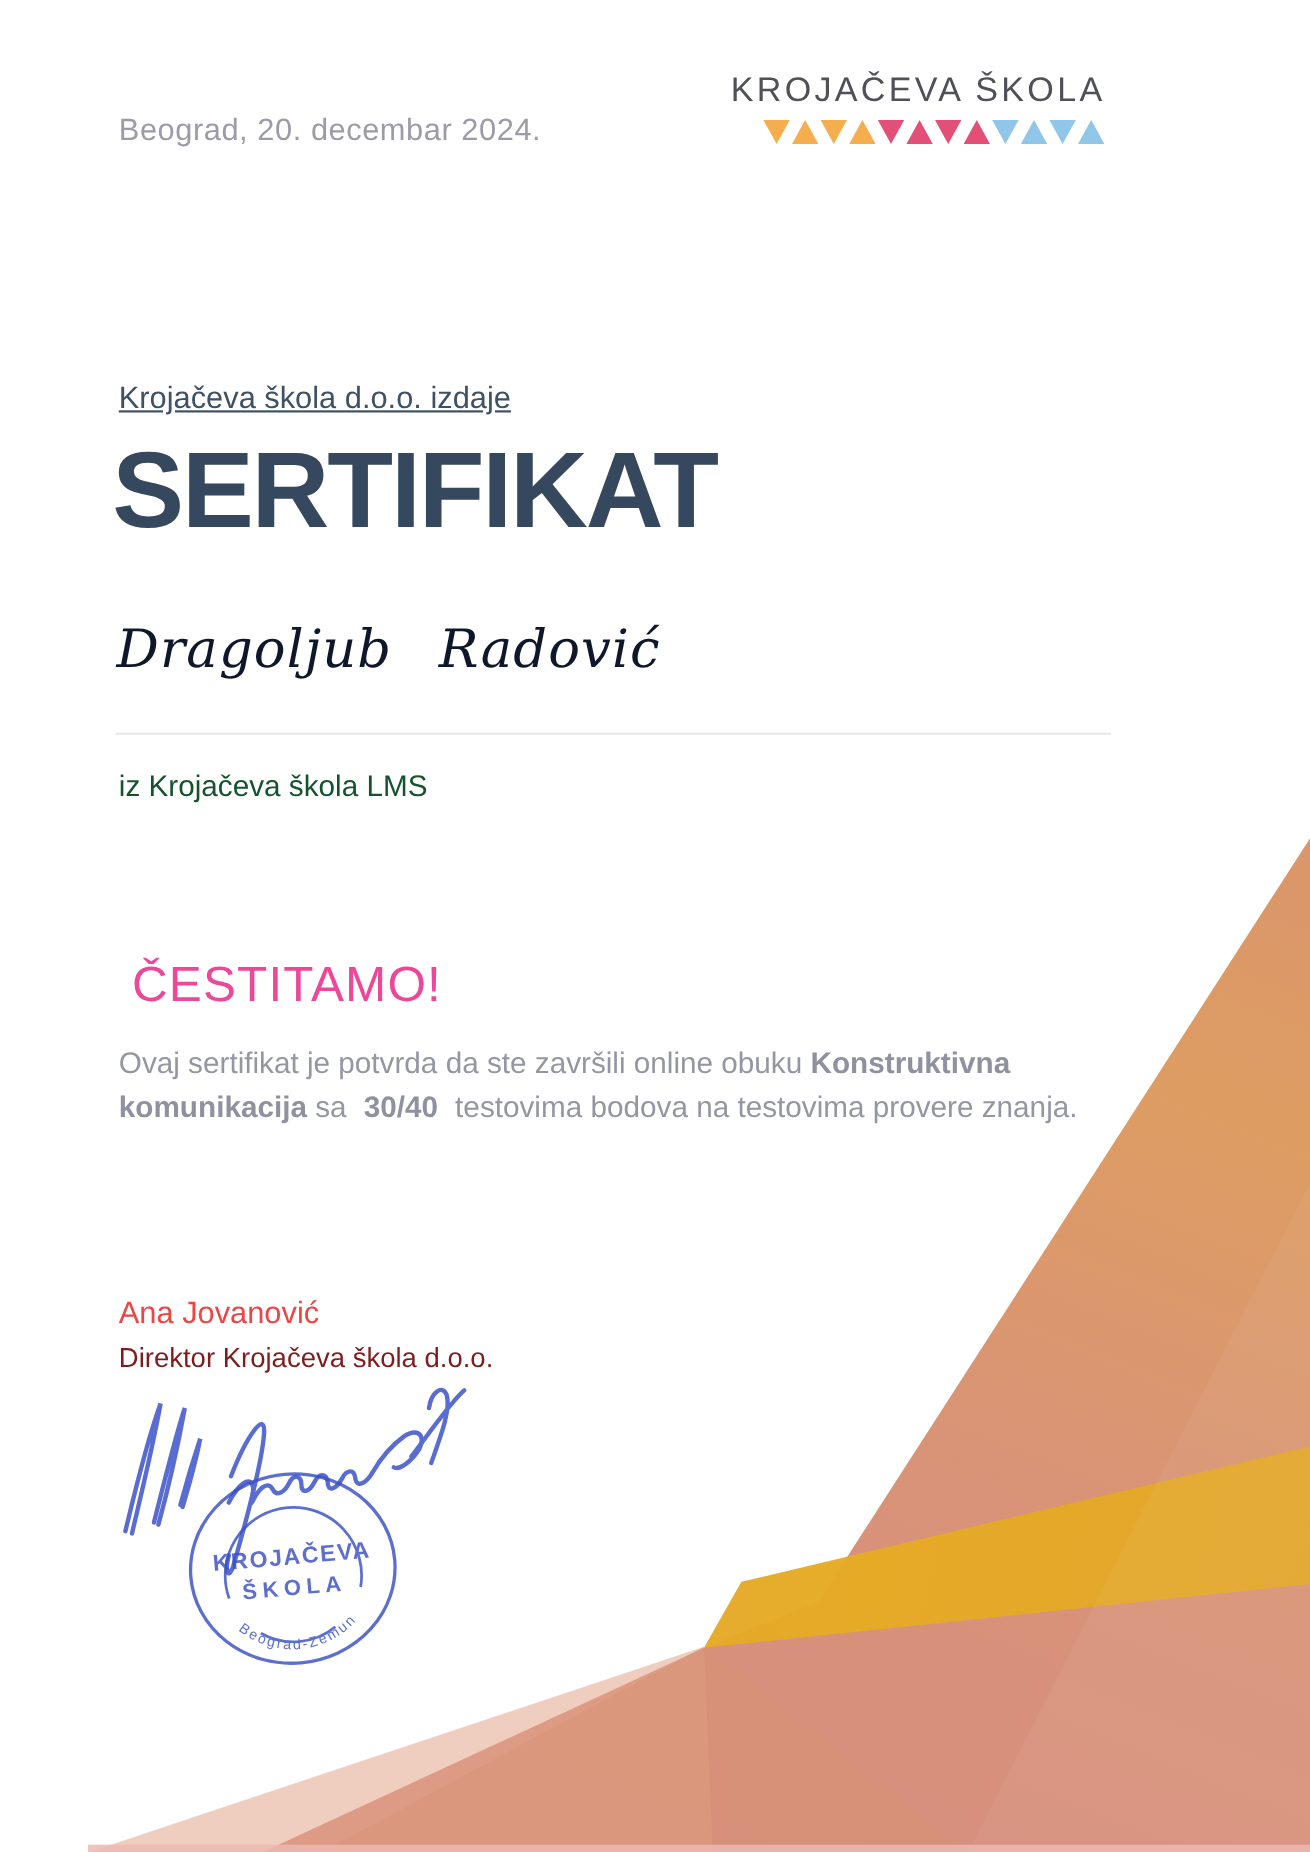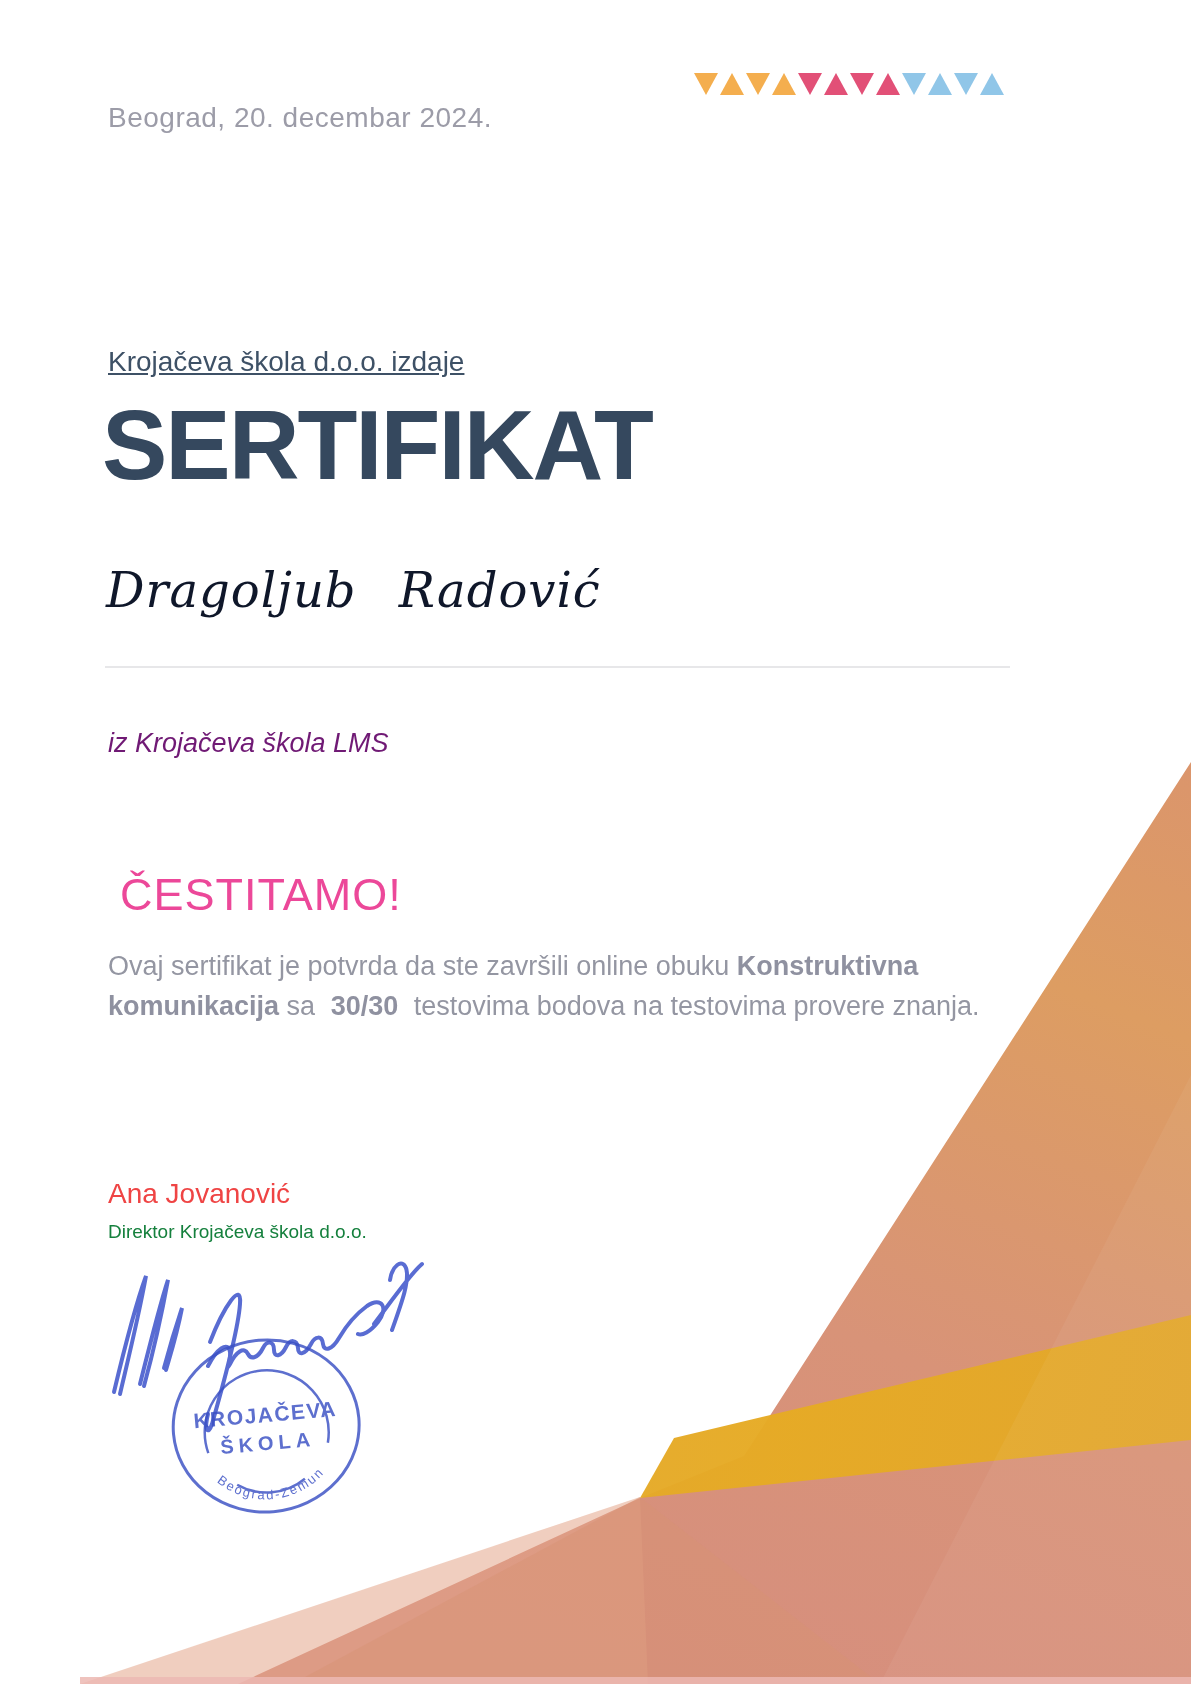--- a/index.html
+++ b/index.html
@@ -33,50 +33,51 @@
   .tri.down{border-top:22px solid;}
   .tri.up{border-bottom:22px solid;}
   
   .issuer{position:absolute;left:108px;top:346px;font-size:28px;color:#3E5166;z-index:2;text-decoration:underline;}
   .cert-title{position:absolute;left:102px;top:396px;font-size:98px;line-height:1;
      font-family:"Liberation Sans",sans-serif;font-weight:bold;color:#35485E;letter-spacing:-2px;z-index:2;}
   
   .recipient-name{position:absolute;left:106px;top:562px;font-family:"DejaVu Serif",serif;
      font-style:italic;font-size:48px;color:#0f172a;letter-spacing:1px;word-spacing:26px;z-index:2;}
   .name-underline{position:absolute;left:105px;top:666px;width:905px;height:2px;background:#E7E7E9;z-index:2;}
-  .origin{position:absolute;left:108px;top:728px;font-style:italic;font-size:27px;color:#701a75;z-index:2;}
+  .origin{position:absolute;left:108px;top:700px;font-size:27px;color:#14532d;z-index:2;}
   
   .congrats-heading{position:absolute;left:120px;top:869px;font-size:45px;color:#ec4899;letter-spacing:1px;z-index:2;}
   .body-text{position:absolute;left:108px;top:946px;width:900px;font-size:27px;line-height:40px;
      color:#9496A2;z-index:2;}
   .body-text b{font-weight:bold;color:#8F91A0;}
   .score{margin:0 8px;}
   
   .sig-name{position:absolute;left:108px;top:1178px;font-size:28px;color:#ef4444;z-index:2;}
-  .sig-role{position:absolute;left:108px;top:1221px;font-size:19px;color:#15803d;z-index:2;}
+  .sig-role{position:absolute;left:108px;top:1221px;font-size:25px;color:#7f1d1d;z-index:2;}
   .signature-svg{position:absolute;left:92px;top:1246px;width:350px;height:190px;z-index:3;}
   .stamp-svg{position:absolute;left:166px;top:1334px;width:200px;height:180px;z-index:3;transform:rotate(-5deg);}
 </style>
 </head>
 <body>
 
 <div class="page">
 
   <div class="bg">
     <div class="bg-main"></div>
     <div class="bg-gold"></div>
     <div class="bg-light-left"></div>
     <div class="bg-mid-left"></div>
     <div class="bg-facet-right"></div>
     <div class="bg-bottom-strip"></div>
   </div>
 
   <div class="date">Beograd, 20. decembar 2024.</div>
 
   <div class="logo">
+    <div class="logo-text">KROJAČEVA ŠKOLA</div>
     <div class="logo-strip">
         <span class="tri down" style="border-top-color: rgb(244, 174, 78);"></span>
         <span class="tri up" style="border-bottom-color: rgb(244, 174, 78);"></span>
         <span class="tri down" style="border-top-color: rgb(244, 174, 78);"></span>
         <span class="tri up" style="border-bottom-color: rgb(244, 174, 78);"></span>
         <span class="tri down" style="border-top-color: rgb(226, 80, 119);"></span>
         <span class="tri up" style="border-bottom-color: rgb(226, 80, 119);"></span>
         <span class="tri down" style="border-top-color: rgb(226, 80, 119);"></span>
         <span class="tri up" style="border-bottom-color: rgb(226, 80, 119);"></span>
         <span class="tri down" style="border-top-color: rgb(144, 198, 232);"></span>
@@ -91,21 +92,21 @@
 
   <div class="recipient-name">Dragoljub Radović</div>
   <div class="name-underline"></div>
   <div class="origin">iz Krojačeva škola LMS</div>
 
   <div class="congrats-heading">ČESTITAMO!</div>
   <div class="body-text">
     <span>Ovaj sertifikat je potvrda da ste završili online obuku</span>
     <b>Konstruktivna komunikacija</b>
     <span>sa</span>
-    <b class="score">30/30</b>
+    <b class="score">30/40</b>
     <span>testovima bodova na testovima provere znanja.</span>
   </div>
 
   <div class="sig-name">Ana Jovanović</div>
   <div class="sig-role">Direktor Krojačeva škola d.o.o.</div>
 
   <svg class="signature-svg" viewBox="0 0 350 190">
     <g fill="none" stroke="#3D53CB" stroke-width="4" stroke-linecap="round" opacity="0.85">
       <path d="M22 146 C32 104 46 52 54 30 C46 74 34 122 28 148
            M48 138 C58 98 70 52 76 34 C68 78 58 118 52 140

